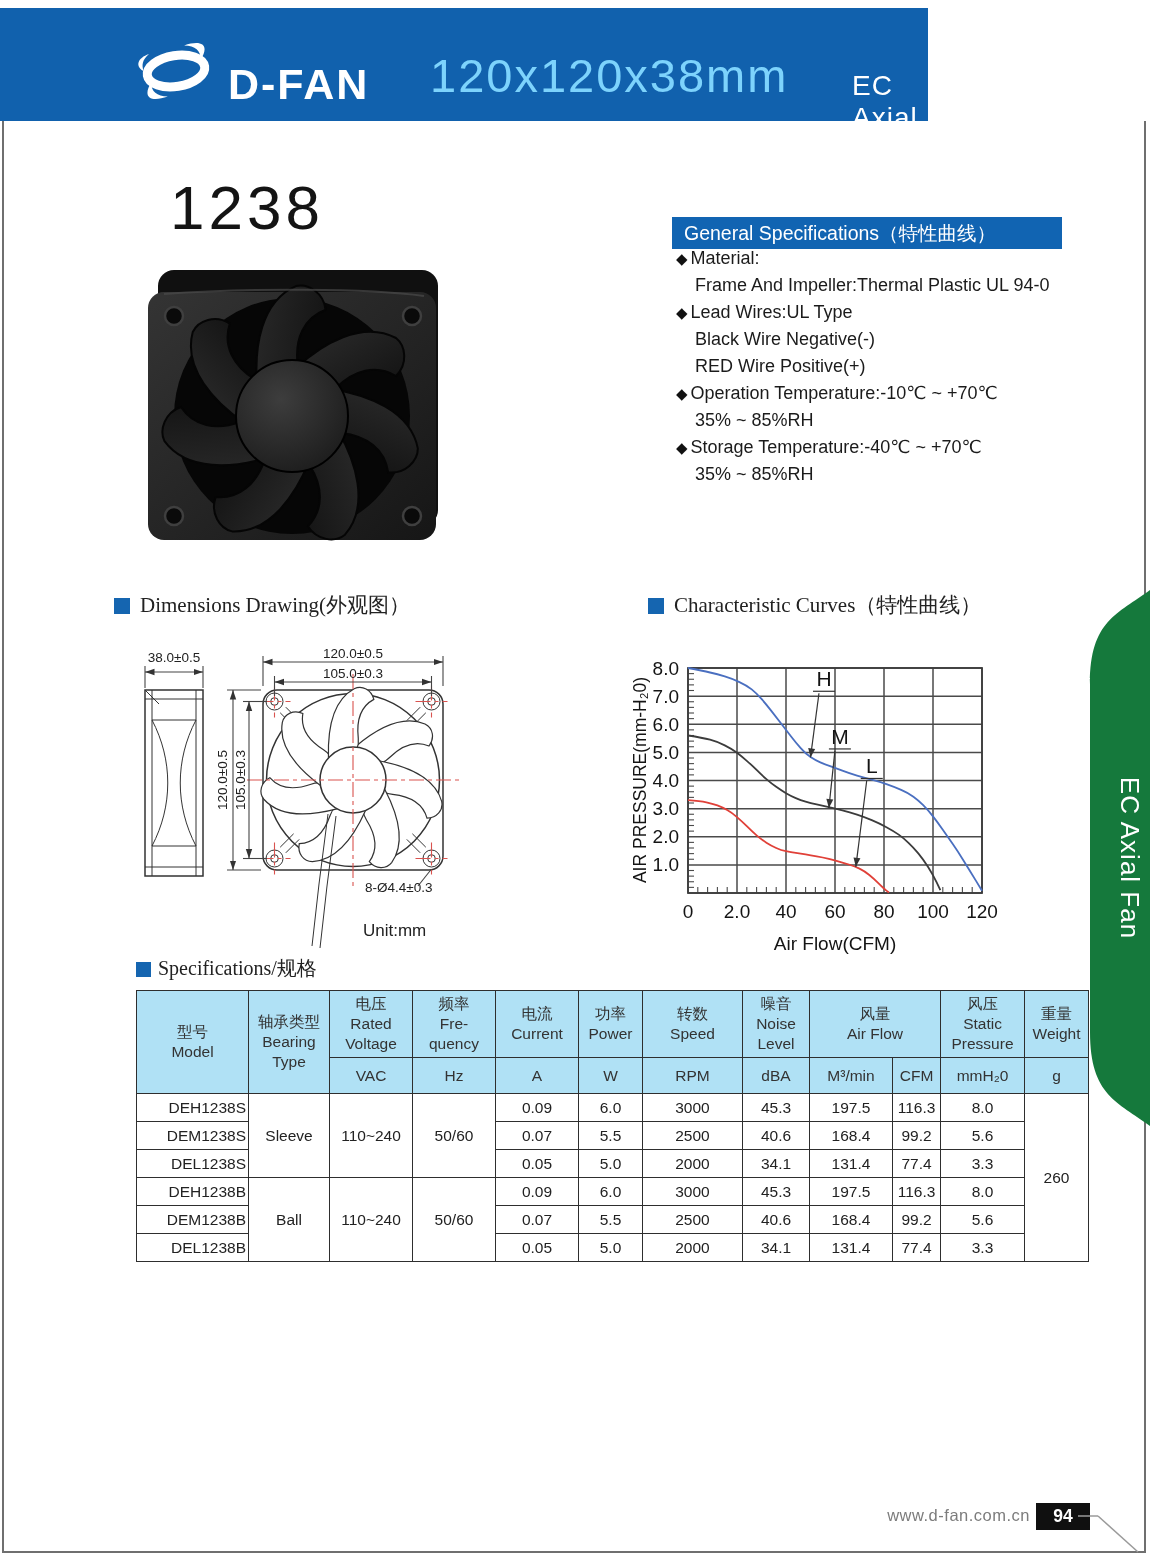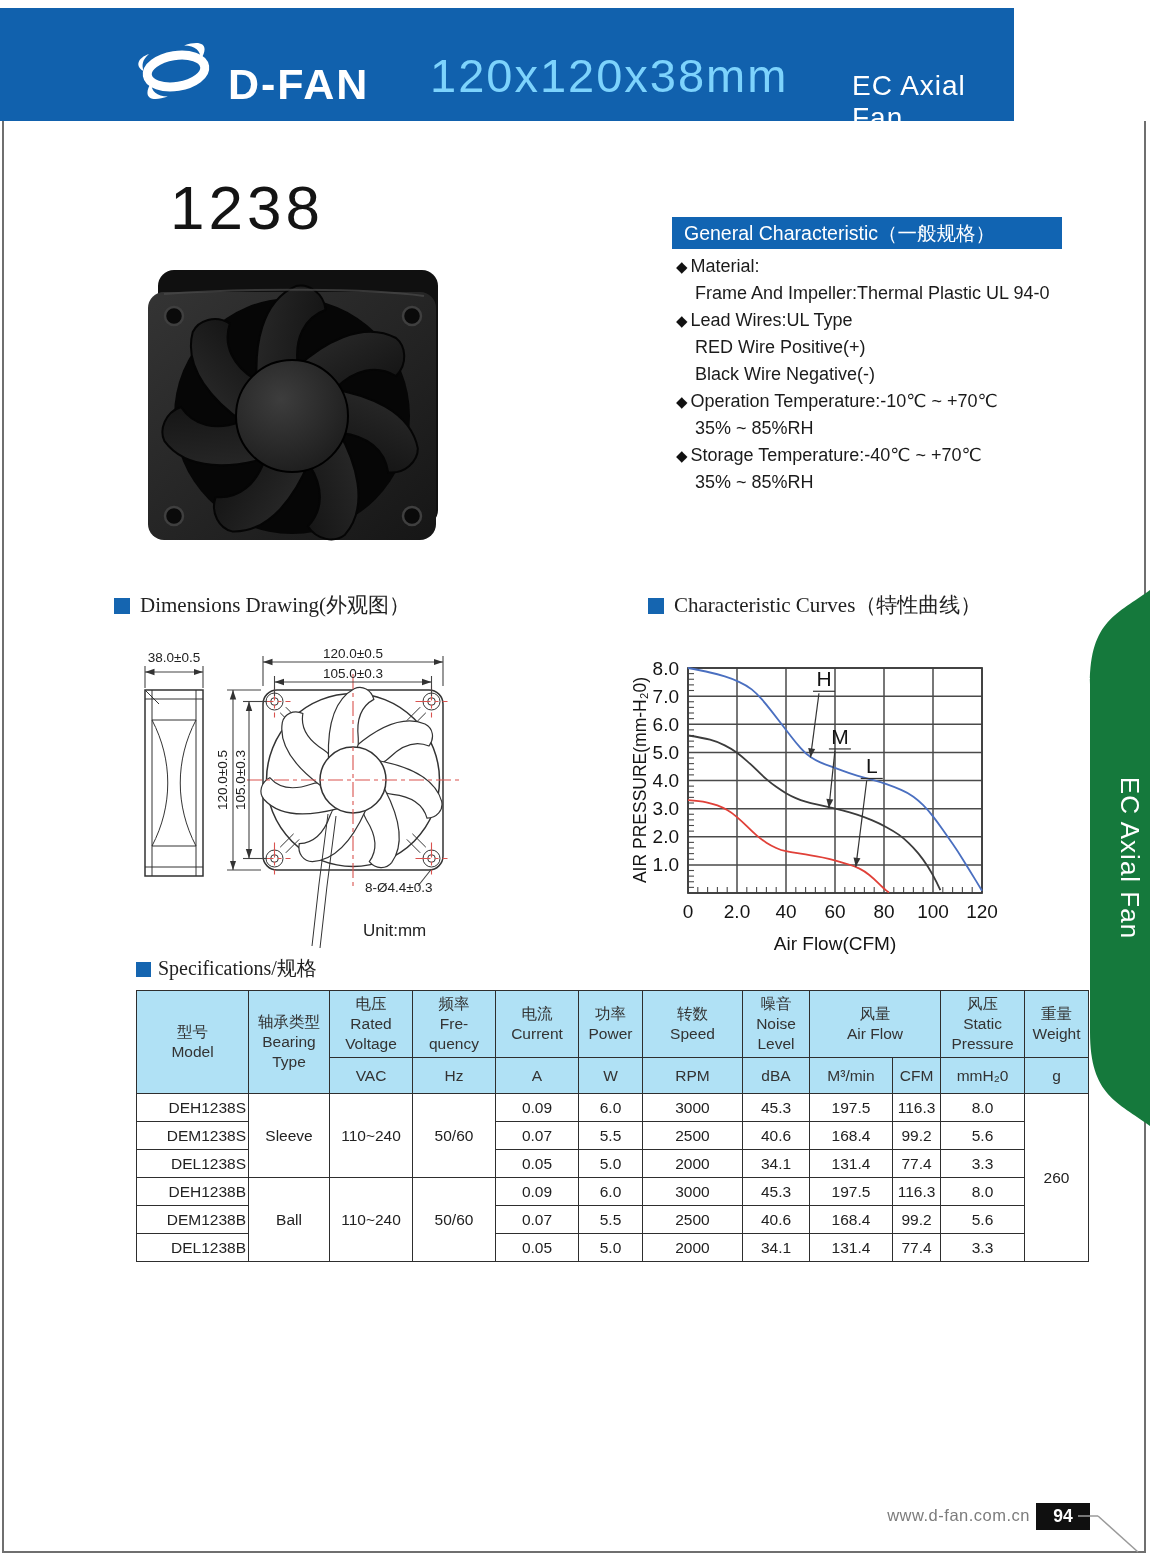--- a/index.html
+++ b/index.html
@@ -5,30 +5,30 @@
   html,body{margin:0;padding:0;background:#e8e8e8;}
   #page{
     position:relative;width:1150px;height:1562px;background:#ffffff;
     font-family:"Liberation Sans","DejaVu Sans",sans-serif;color:#1c1c1c;
     overflow:hidden;margin:0 auto;
   }
   .abs{position:absolute;}
   
   .pborder{background:#6f6f6f;}
   
-  #hdr{left:0;top:8px;width:1014px;height:113px;background:#1161ad;}
+  #hdr{left:0;top:8px;width:928px;height:113px;background:#1161ad;}
   #brand{left:228px;top:52px;font-size:43px;font-weight:bold;color:#fff;letter-spacing:2px;}
   #sizeTitle{left:430px;top:40px;font-size:47px;font-weight:500;color:#7dd3fc;letter-spacing:2px;}
   #catTitle{left:852px;top:62px;font-size:28px;font-weight:500;color:#fff;letter-spacing:1px;}
   
   #modelNo{left:170px;top:172px;font-size:62px;color:#141414;letter-spacing:4px;}
   
   #gsBar{left:672px;top:217px;width:390px;height:32px;background:#1164b2;color:#fff;
          font-size:19.5px;line-height:32px;padding-left:12px;box-sizing:border-box;}
-  #gsList{left:676px;top:253px;width:470px;list-style:none;margin:0;padding:0;}
+  #gsList{left:676px;top:245px;width:470px;list-style:none;margin:0;padding:0;}
   #gsList li{font-size:18px;line-height:27px;color:#1b1b1b;white-space:nowrap;}
   #gsList li .dia{font-size:15px;margin-right:3px;color:#111;}
   #gsList li.cont{padding-left:19px;}
   
   .secBullet{width:16px;height:16px;background:#1565b0;}
   .secTitle{font-size:21px;color:#222;font-family:Liberation Serif, serif;}
   
   .grid{stroke:#4a4a4a;stroke-width:1.5;}
   .pframe{stroke:#3d3d3d;stroke-width:1.8;fill:none;}
   .tick{stroke:#4a4a4a;stroke-width:1.1;}
@@ -121,27 +121,27 @@
     <circle cx="164" cy="150" r="56" fill="none" stroke="#000" stroke-width="2"></circle>
     <g fill="#0a0a0a" stroke="#3f3f3f" stroke-width="2.5">
       <circle cx="46" cy="50" r="9"></circle>
         <circle cx="284" cy="50" r="9"></circle>
       <circle cx="46" cy="250" r="9"></circle>
         <circle cx="284" cy="250" r="9"></circle>
     </g>
     <path d="M36,28 C120,22 240,22 296,30" fill="none" stroke="#4a4a4a" stroke-width="2" opacity="0.7"></path>
   </svg>
 
-  <div id="gsBar" class="abs">General Characteristic（一般规格）</div>
+  <div id="gsBar" class="abs">General Specifications（特性曲线）</div>
   <ul id="gsList" class="abs">
       <li><span class="dia">◆</span>Material:</li>
       <li class="cont">Frame And Impeller:Thermal Plastic UL 94-0</li>
       <li><span class="dia">◆</span>Lead Wires:UL Type</li>
+      <li class="cont">Black Wire Negative(-)</li>
       <li class="cont">RED Wire Positive(+)</li>
-      <li class="cont">Black Wire Negative(-)</li>
       <li><span class="dia">◆</span>Operation Temperature:-10℃ ~ +70℃</li>
       <li class="cont">35% ~ 85%RH</li>
       <li><span class="dia">◆</span>Storage Temperature:-40℃ ~ +70℃</li>
       <li class="cont">35% ~ 85%RH</li>
     </ul>
 
   <div class="abs secBullet" style="left:114px;top:598px;"></div>
   <div class="abs secTitle" style="left:140px;top:591px;">Dimensions Drawing(外观图）</div>
 
   <svg class="abs" style="left:115px;top:642px;" width="520" height="335" viewBox="0 0 520 335">

